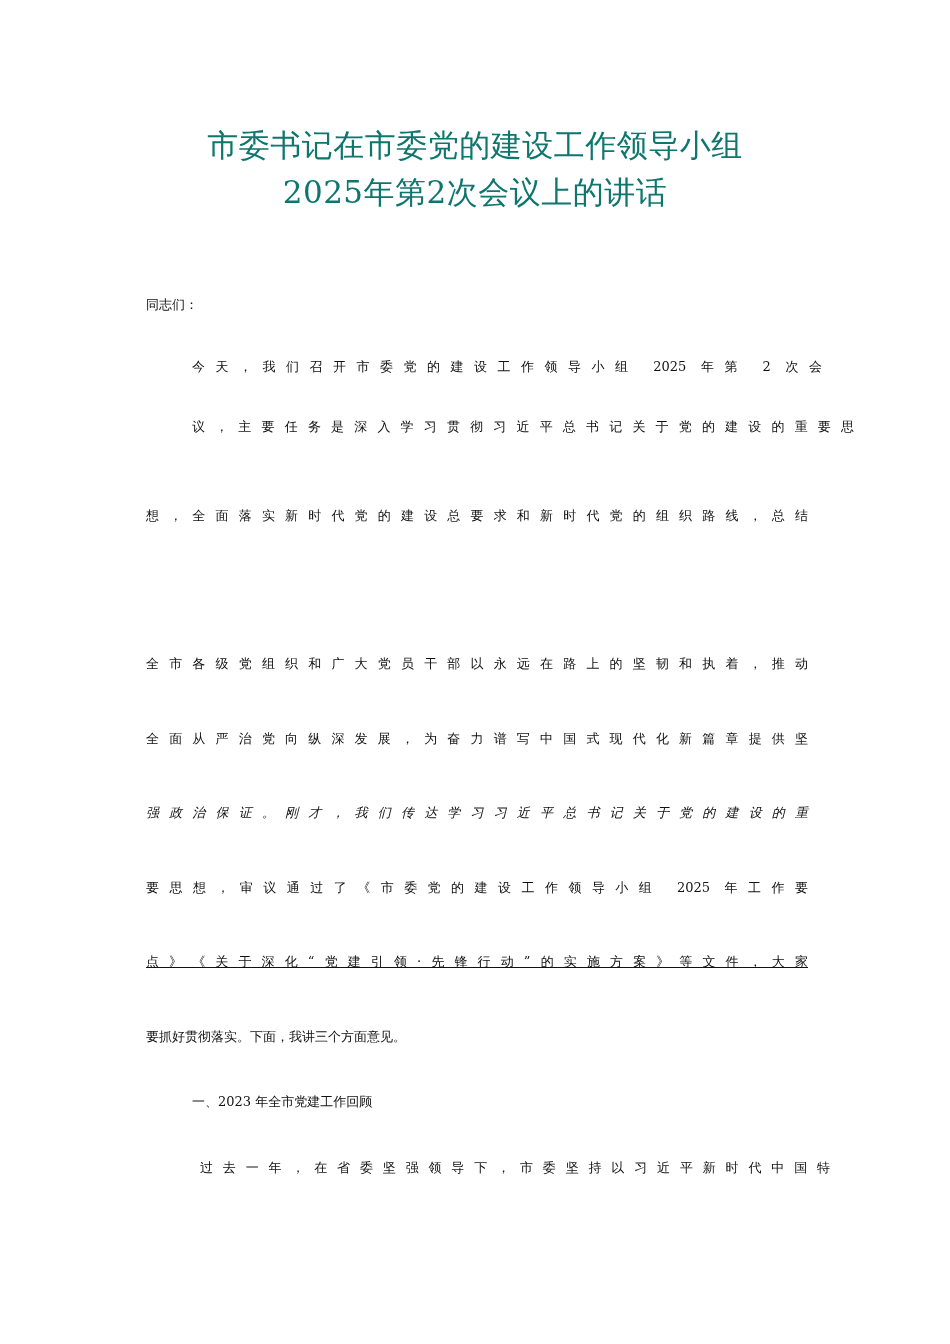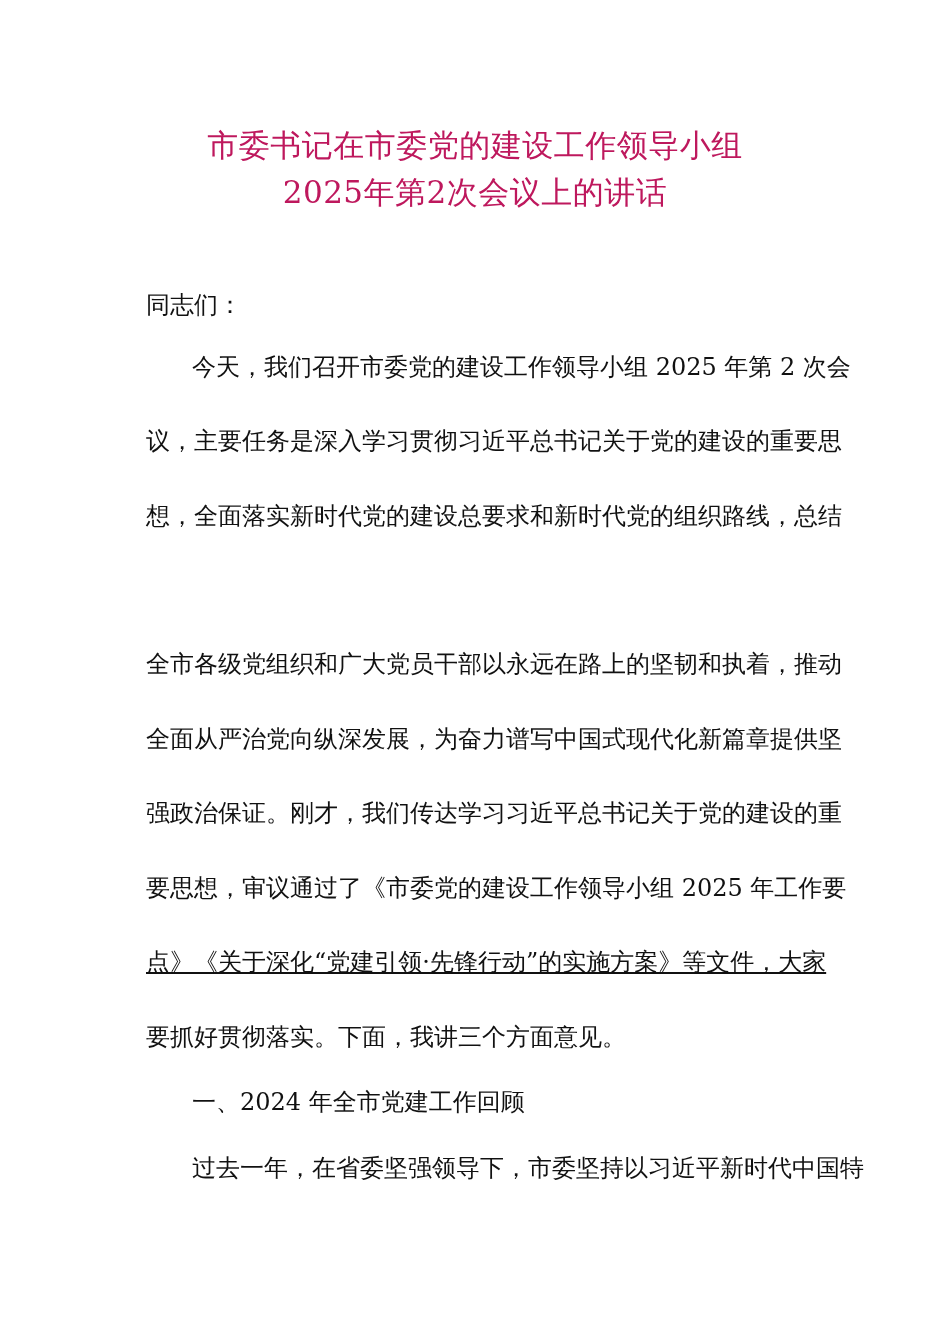--- a/index.html
+++ b/index.html
@@ -23,29 +23,29 @@
       background: #ffffff;
     }
     .title {
       position: absolute;
       left: 0;
       width: 950px;
       text-align: center;
       font-size: 31px;
       line-height: 47px;
       top: 122px;
-      color: #be185d;
+      color: #0f766e;
       letter-spacing: 0.5px;
     }
     .title .line { display: block; }
     .line-text {
       position: absolute;
       left: 146px;
       width: 662px;
-      font-size: 24px;
+      font-size: 13px;
       line-height: 30px;
       white-space: nowrap;
       color: #111;
       text-align: justify;
       text-align-last: justify;
     }
     .line-text.last {
       text-align-last: left;
     }
     .indent { left: 192px; width: 630px; }
@@ -56,26 +56,26 @@
 <div class="page">
 
   <div class="title">
     <span class="line">市委书记在市委党的建设工作领导小组</span>
     <span class="line">2025年第2次会议上的讲话</span>
   </div>
 
   <div class="line-text last" style="top:290px;">同志们：</div>
 
   <div class="line-text indent" style="top:352px;">今天，我们召开市委党的建设工作领导小组 2025 年第 2 次会</div>
-  <div class="line-text" style="top:426px;">议，主要任务是深入学习贯彻习近平总书记关于党的建设的重要思</div>
+  <div class="line-text" style="top:412px;margin-left:46px;">议，主要任务是深入学习贯彻习近平总书记关于党的建设的重要思</div>
   <div class="line-text" style="top:501px;">想，全面落实新时代党的建设总要求和新时代党的组织路线，总结</div>
   <div class="line-text" style="top:724px;">全面从严治党向纵深发展，为奋力谱写中国式现代化新篇章提供坚</div>
   <div class="line-text" style="top:649px;">全市各级党组织和广大党员干部以永远在路上的坚韧和执着，推动</div>
-  <div class="line-text" style="top:798px;">强政治保证。刚才，我们传达学习习近平总书记关于党的建设的重</div>
+  <div class="line-text" style="top:798px;font-style:italic;">强政治保证。刚才，我们传达学习习近平总书记关于党的建设的重</div>
   <div class="line-text" style="top:873px;">要思想，审议通过了《市委党的建设工作领导小组 2025 年工作要</div>
   <div class="line-text" style="top:947px;text-decoration:underline;">点》《关于深化“党建引领·先锋行动”的实施方案》等文件，大家</div>
   <div class="line-text last" style="top:1022px;">要抓好贯彻落实。下面，我讲三个方面意见。</div>
 
-  <div class="line-text indent last" style="top:1087px;">一、2024 年全市党建工作回顾</div>
+  <div class="line-text indent last" style="top:1087px;">一、2023 年全市党建工作回顾</div>
 
-  <div class="line-text indent" style="top:1153px;">过去一年，在省委坚强领导下，市委坚持以习近平新时代中国特</div>
+  <div class="line-text indent" style="top:1153px;margin-left:8px;">过去一年，在省委坚强领导下，市委坚持以习近平新时代中国特</div>
 
 </div>
 
 </body></html>

